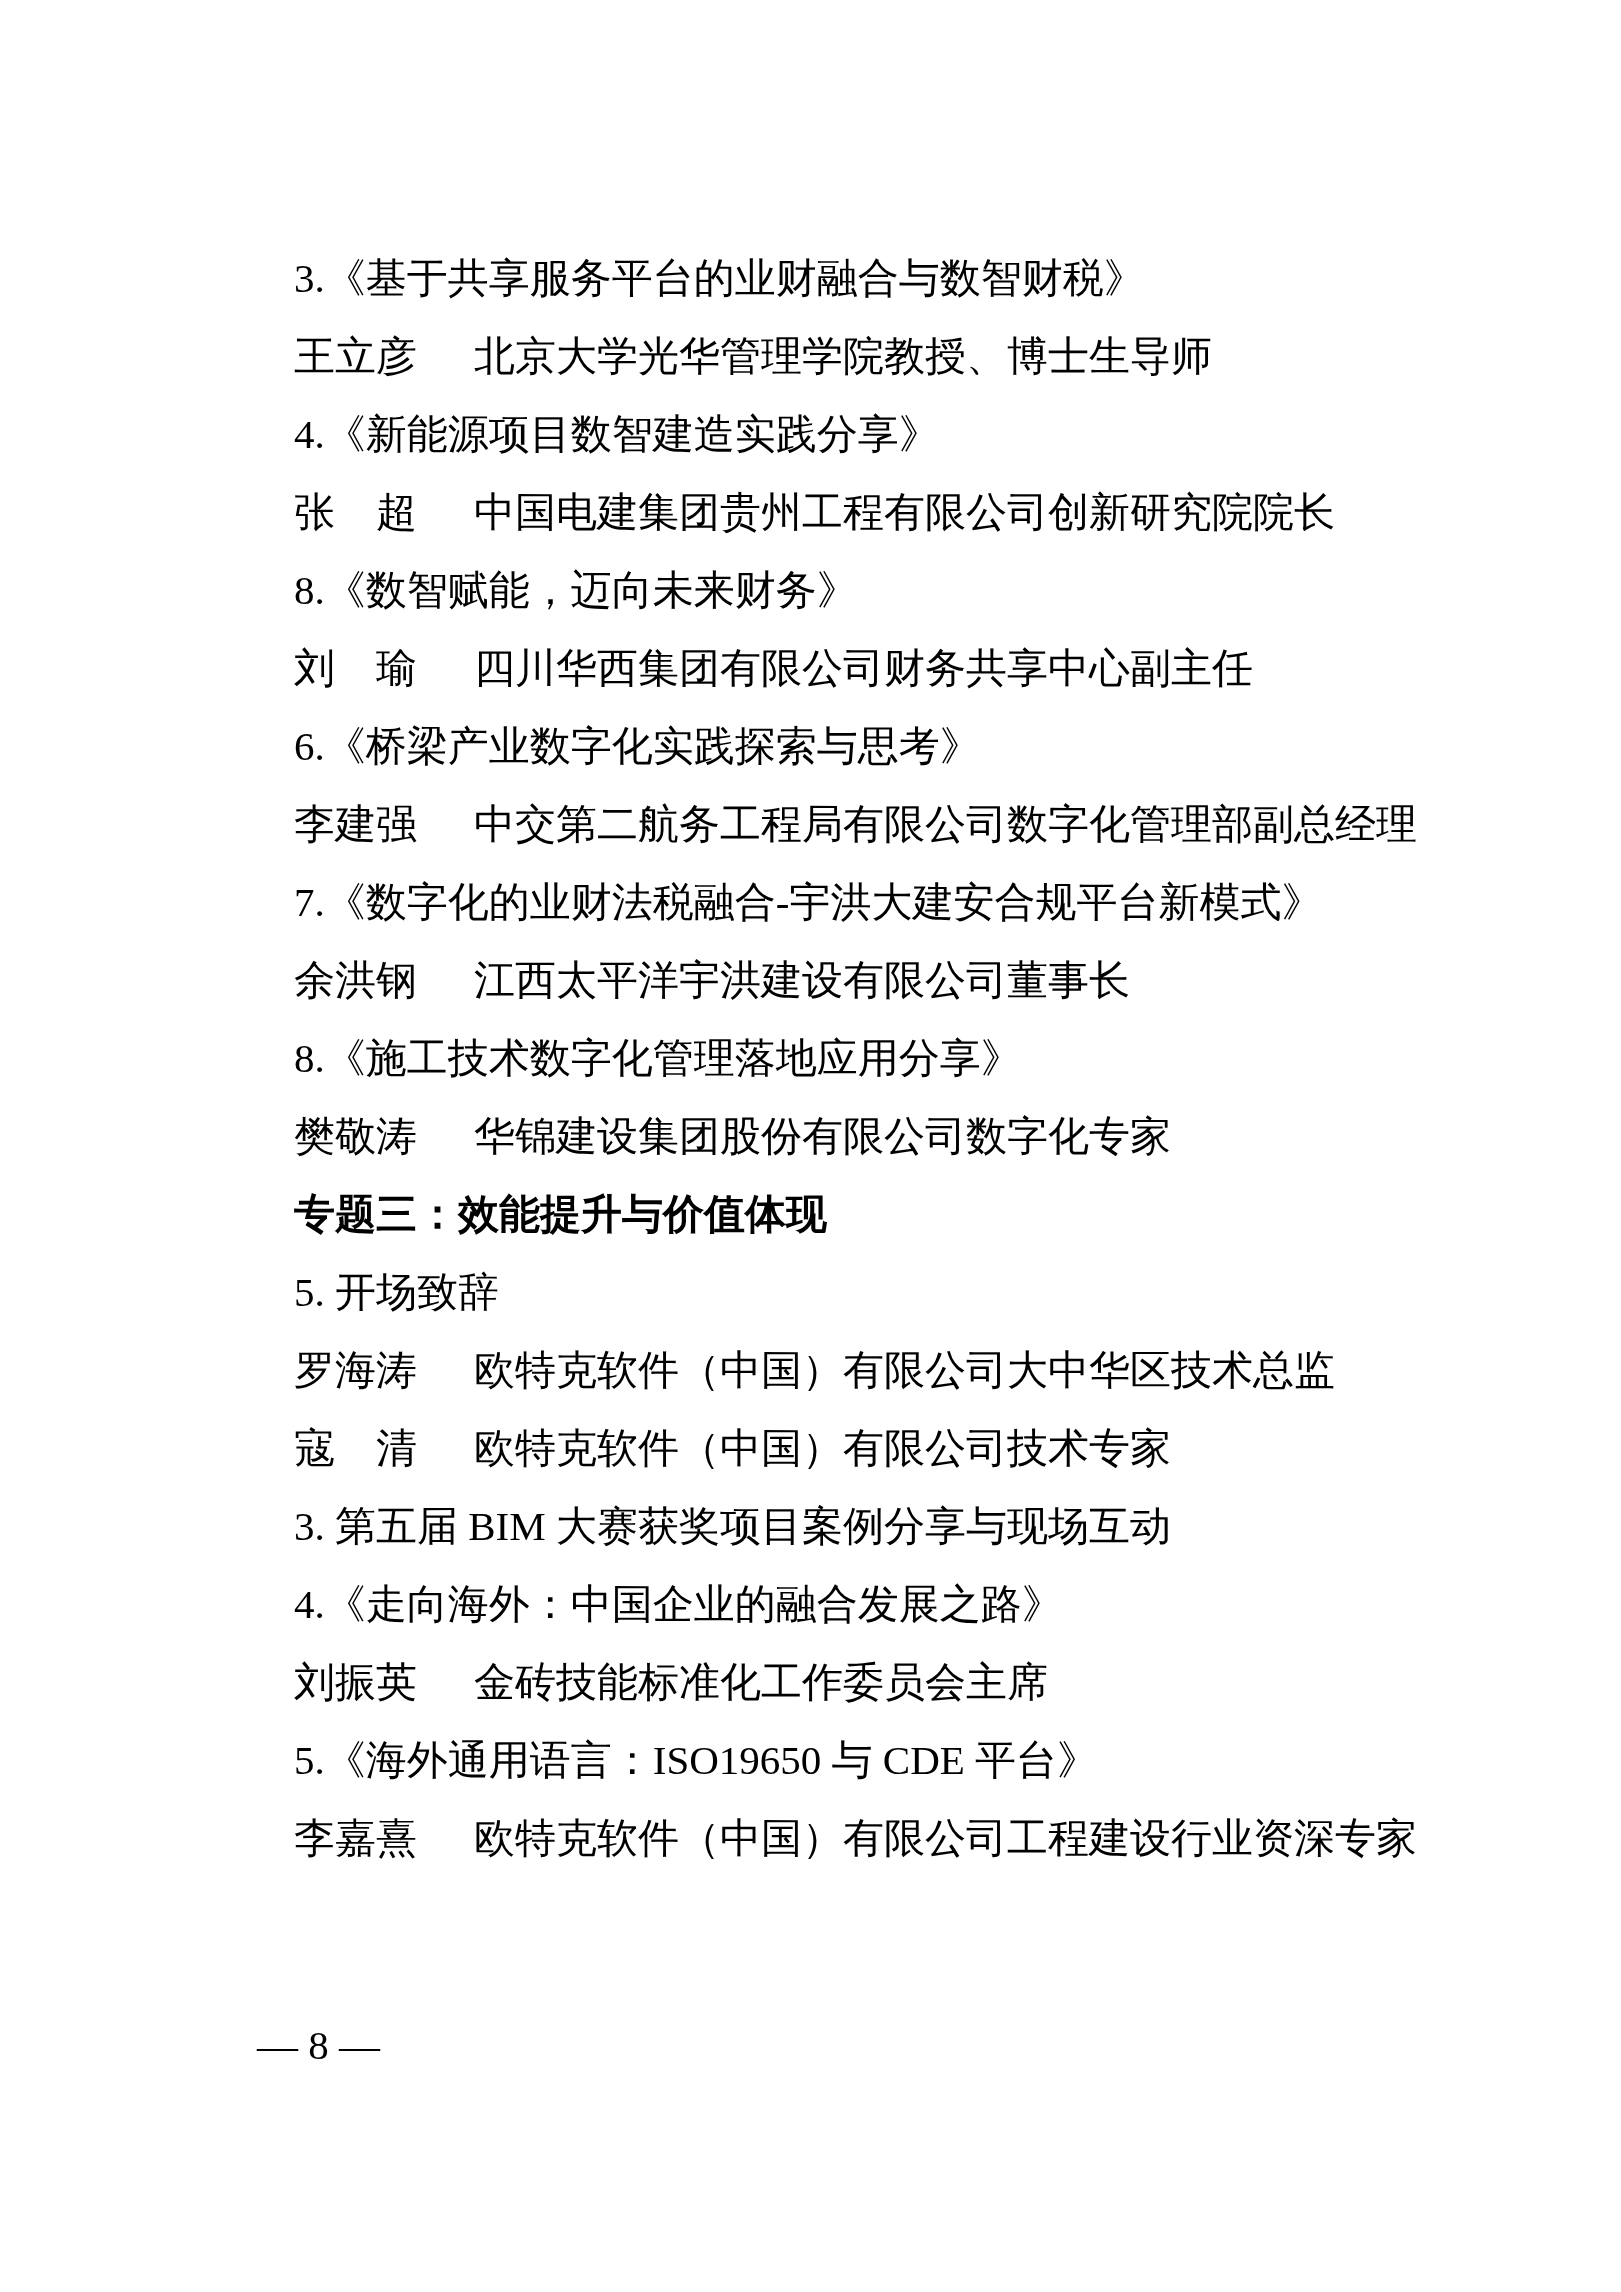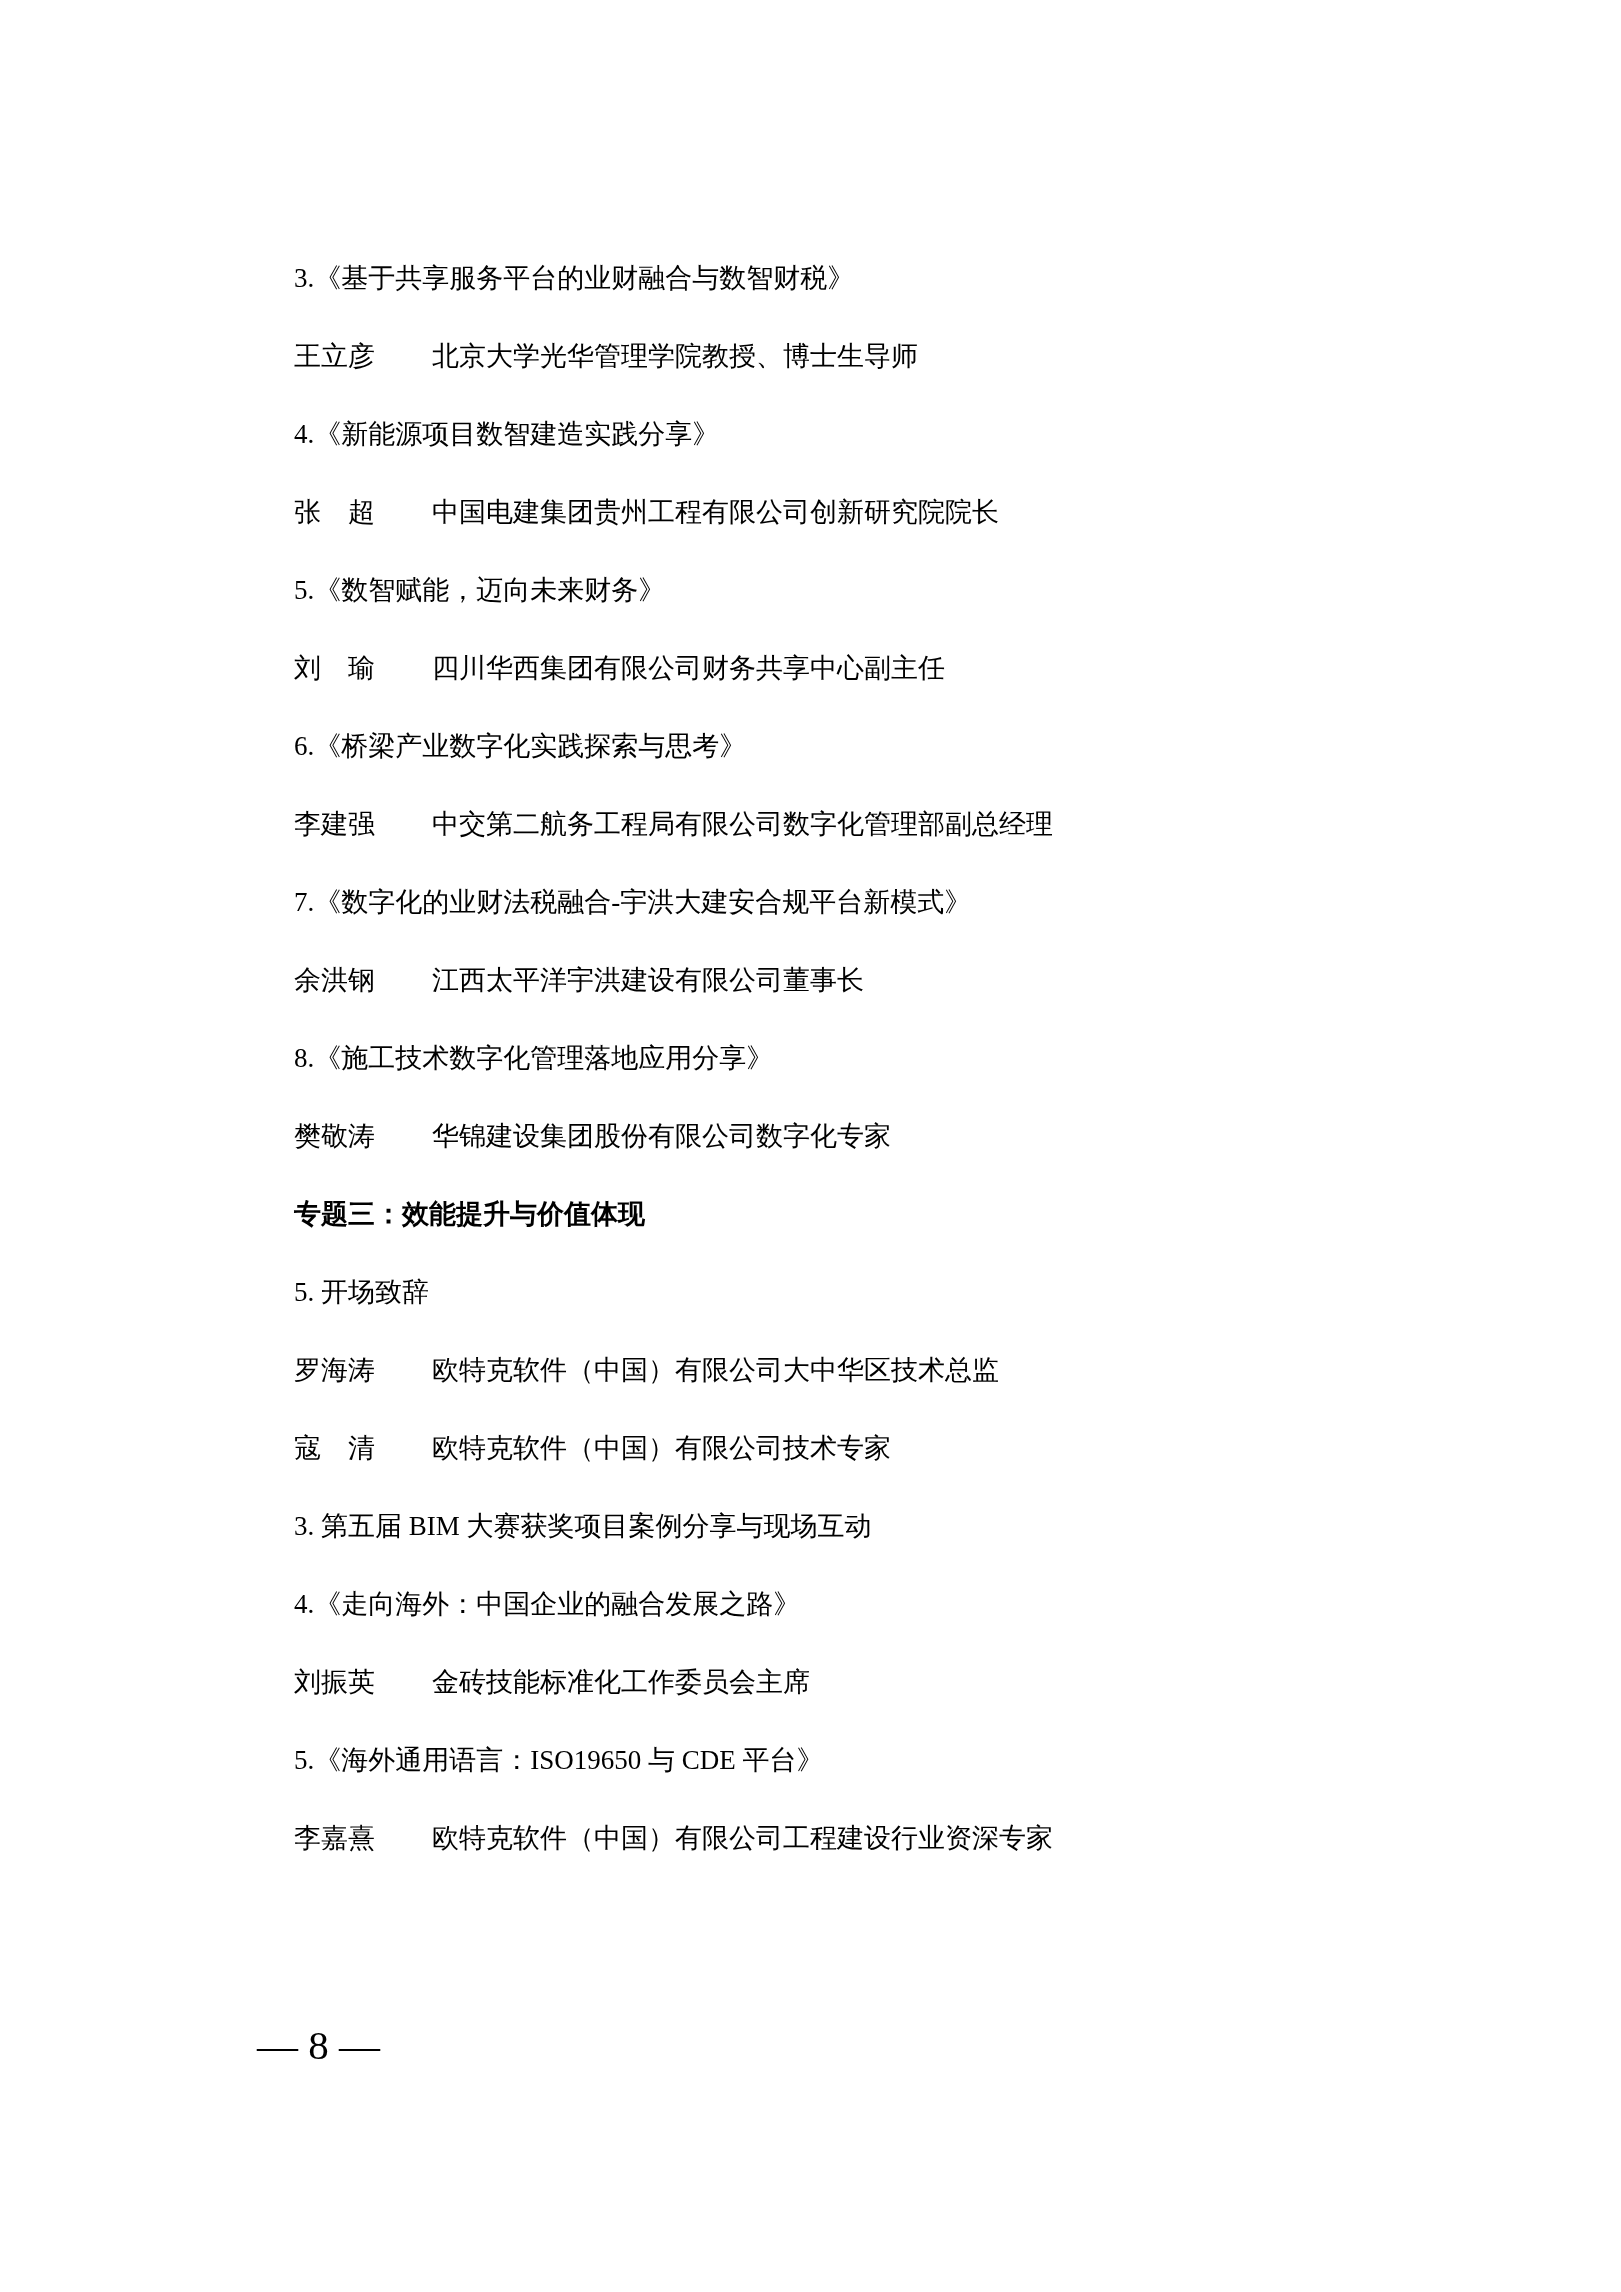--- a/index.html
+++ b/index.html
@@ -16,21 +16,21 @@
     font-family: "Liberation Serif", "DejaVu Serif", serif;
     overflow: hidden;
   }
   .content {
     position: absolute;
     left: 294px;
     top: 239px;
     right: 59px;
   }
   .line {
-    font-size: 27px;
+    font-size: 41px;
     height: 78px;
     line-height: 78px;
     white-space: nowrap;
   }
   .line.heading {
     font-weight: 700;
     font-family: Liberation Sans, sans-serif;
   }
   .speaker .org {
     margin-left: 57px;
@@ -56,21 +56,21 @@
     <div class="line speaker">
       <span class="name">王立彦</span><span class="org">北京大学光华管理学院教授、博士生导师</span>
     </div>
 
     <div class="line item">4.《新能源项目数智建造实践分享》</div>
 
     <div class="line speaker">
       <span class="name">张　超</span><span class="org">中国电建集团贵州工程有限公司创新研究院院长</span>
     </div>
 
-    <div class="line item">5.《数智赋能，迈向未来财务》</div>
+    <div class="line item">8.《数智赋能，迈向未来财务》</div>
 
     <div class="line speaker">
       <span class="name">刘　瑜</span><span class="org">四川华西集团有限公司财务共享中心副主任</span>
     </div>
 
     <div class="line item">6.《桥梁产业数字化实践探索与思考》</div>
 
     <div class="line speaker">
       <span class="name">李建强</span><span class="org">中交第二航务工程局有限公司数字化管理部副总经理</span>
     </div>

